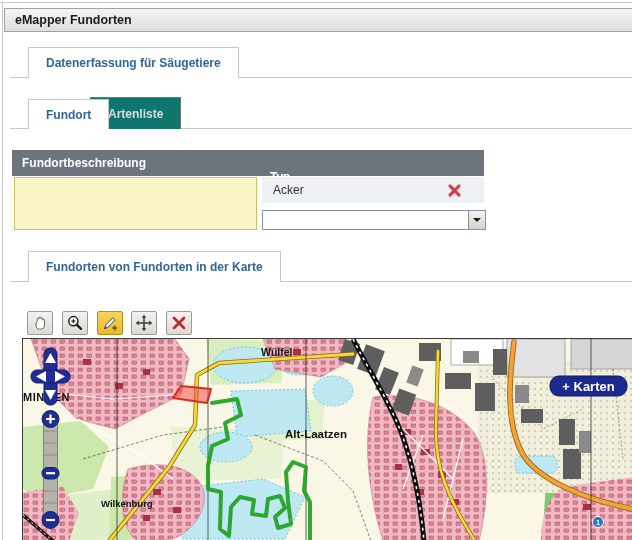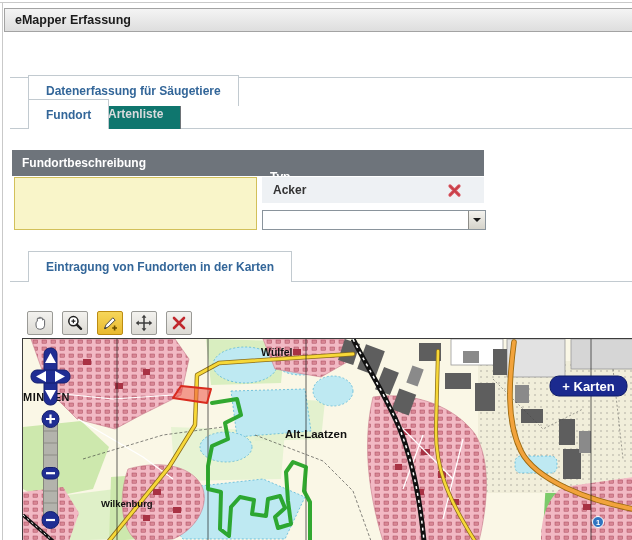--- a/index.html
+++ b/index.html
@@ -30,21 +30,21 @@
   .tab.light{
     background:#ffffff;border:1px solid #c2cad0;border-bottom:none;
     color:#336699;z-index:3;
   }
   .tab.dark{
     background:#0f766e;border:1px solid #6e7377;border-bottom:none;
     color:#d9dbdd;z-index:2;
   }
   .tabline{height:1px;background:#c2cad0;z-index:1;}
 
-  .main-tab{left:28px;top:47px;height:31px;margin-top:28px;}
+  .main-tab{left:28px;top:47px;height:31px;}
   .main-tabline{left:10px;top:77px;width:622px;}
   .sub-tab-fundort{left:28px;top:99px;height:30px;text-align:right;}
   .sub-tab-artenliste{left:90px;top:97px;height:32px;}
   .sub-tabline{left:10px;top:128px;width:622px;}
   .map-tab{left:28px;top:251px;height:31px;}
   .map-tabline{left:10px;top:281px;width:622px;}
 
   
   .tbl-header{
     left:12px;top:150px;width:472px;height:26px;background:#6e747b;
@@ -55,21 +55,21 @@
   .desc-area{
     left:14px;top:177px;width:243px;height:53px;
     background:#f9f5c9;border:1px solid #d2c05a;resize:none;
     font-family:"Liberation Sans",sans-serif;font-size:12px;outline:none;
     box-sizing:border-box;
   }
   .typ-row{
     left:262px;top:177px;width:222px;height:26px;background:#eef1f4;
     font-size:12px;color:#333;display:flex;align-items:center;
   }
-  .typ-row .val{margin-left:11px;font-weight:bold;}
+  .typ-row .val{margin-left:11px;}
   .row-delete{position:absolute;left:185px;top:6px;width:15px;height:15px;cursor:pointer;}
 
   
   .typ-select{
     left:262px;top:210px;width:224px;height:20px;background:#ffffff;
     border:1px solid #8a949c;box-sizing:border-box;cursor:pointer;
   }
   .typ-select .btn{
     position:absolute;right:0;top:0;width:17px;height:18px;
     background:linear-gradient(#f4f3ef,#d5d3ca);
@@ -102,21 +102,21 @@
   .map svg{display:block;}
   svg text{font-family:"Liberation Sans",sans-serif;}
 </style>
 </head>
 <body>
 
 <div class="abs frame-top"></div>
 <div class="abs frame-left"></div>
 
 <div class="abs titlebar">
-  <span>eMapper Erfassung</span>
+  <span>eMapper Fundorten</span>
 </div>
 
 <div class="abs tab light main-tab">
   <span>Datenerfassung für Säugetiere</span>
 </div>
 <div class="abs tabline main-tabline"></div>
 
 <div class="abs tab light sub-tab-fundort">
   <span>Fundort</span>
 </div>
@@ -141,21 +141,21 @@
     </svg>
   </span>
 </div>
 
 <div class="abs typ-select">
   <span></span>
   <span class="btn"></span>
 </div>
 
 <div class="abs tab light map-tab">
-  <span>Eintragung von Fundorten in der Karten</span>
+  <span>Fundorten von Fundorten in der Karte</span>
 </div>
 <div class="abs tabline map-tabline"></div>
 
 <div class="abs map-btn" style="left:27px;">
   <svg width="18" height="17" viewBox="0 0 18 17">
     <path d="M5 10 Q4.5 6.5 6.3 6.3 L6.3 4 Q6.3 3 7.2 3 Q8.1 3 8.1 4 L8.1 3.2 Q8.1 2.2 9 2.2 Q9.9 2.2 9.9 3.2 L9.9 3.6 Q9.9 2.8 10.8 2.8 Q11.7 2.8 11.7 3.8 L11.7 5.2 Q11.8 4.4 12.6 4.4 Q13.6 4.5 13.6 5.5 L13.6 10.2 Q13.6 14 10 14.2 L8.6 14.2 Q6.3 14.2 5.4 12.3 Z" fill="#ffffff" stroke="#55565a" stroke-width="0.9"></path>
   </svg>
 </div>
 <div class="abs map-btn" style="left:62px;">
   <svg width="18" height="18" viewBox="0 0 18 18">

